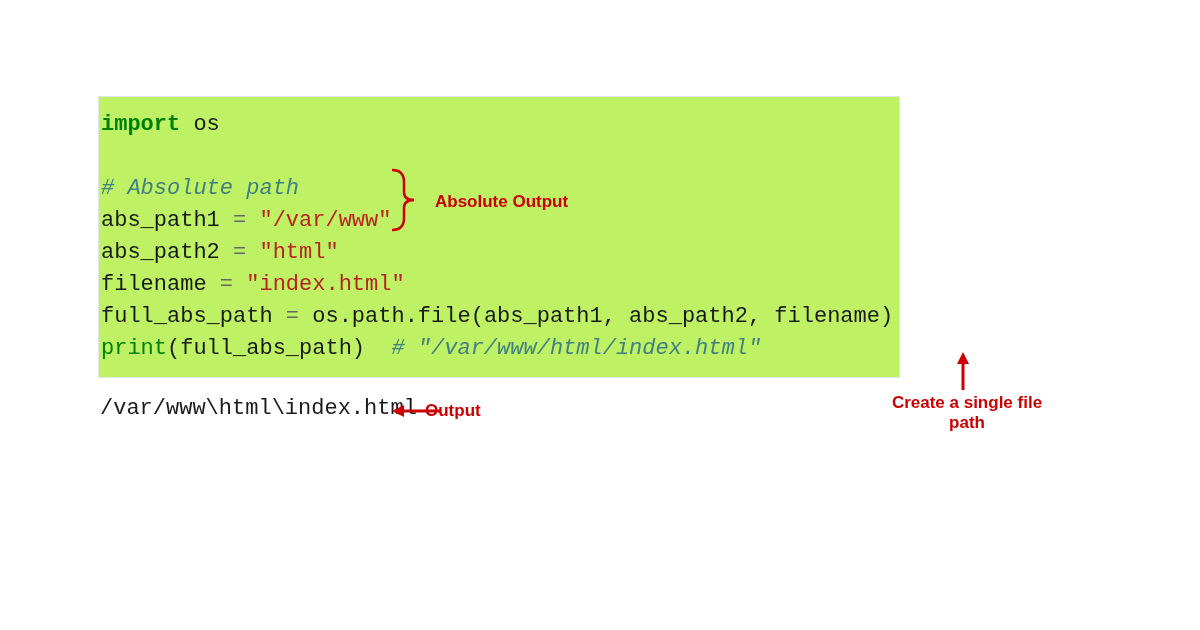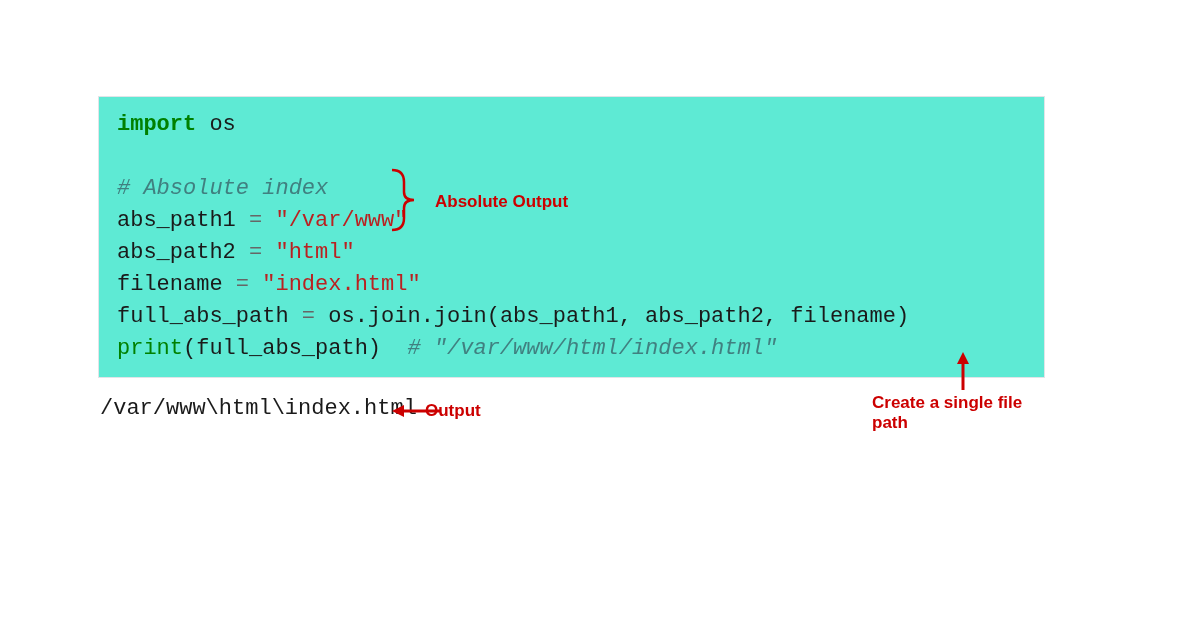--- a/index.html
+++ b/index.html
@@ -11,25 +11,25 @@
       width: 1200px;
       height: 630px;
       background: #ffffff;
       font-family: Consolas, Monaco, 'Courier New', monospace;
       position: relative;
     }
     .code-block {
       position: absolute;
       left: 98px;
       top: 96px;
-      width: 947px;
+      width: 802px;
       height: 282px;
-      background: #5eead4;
+      background: #bef264;
       border: 1px solid #e1e4e8;
-      padding: 12px 18px;
+      padding: 12px 2px;
       font-size: 22px;
       line-height: 32px;
     }
     .code-line {
       white-space: pre;
     }
     .kw { color: #008000; font-weight: bold; }
     .id { color: #1a1a1a; }
     .op { color: #666666; }
     .str { color: #ba2121; }
@@ -57,20 +57,21 @@
       top: 192px;
     }
     .ann-output {
       left: 425px;
       top: 401px;
     }
     .ann-single-path {
       left: 872px;
       top: 393px;
       width: 190px;
+      text-align: center;
       line-height: 20px;
     }
 
     .brace {
       position: absolute;
       left: 388px;
       top: 168px;
       width: 40px;
       height: 64px;
     }
@@ -93,25 +94,25 @@
       height: 38px;
     }
     .arrow-up svg { width: 100%; height: 100%; }
   </style>
 </head>
 <body>
 
 <div class="code-block">
   <div class="code-line"><span class="kw">import</span><span class="id"> os</span></div>
   <div class="code-line">&nbsp;</div>
-  <div class="code-line"><span class="cmt"># Absolute index</span></div>
+  <div class="code-line"><span class="cmt"># Absolute path</span></div>
   <div class="code-line"><span class="id">abs_path1 </span><span class="op">=</span><span class="str"> "/var/www"</span></div>
   <div class="code-line"><span class="id">abs_path2 </span><span class="op">=</span><span class="str"> "html"</span></div>
   <div class="code-line"><span class="id">filename </span><span class="op">=</span><span class="str"> "index.html"</span></div>
-  <div class="code-line"><span class="id">full_abs_path </span><span class="op">=</span><span class="id"> os.join.join(abs_path1, abs_path2, filename)</span></div>
+  <div class="code-line"><span class="id">full_abs_path </span><span class="op">=</span><span class="id"> os.path.file(abs_path1, abs_path2, filename)</span></div>
   <div class="code-line"><span class="fn">print</span><span class="id">(full_abs_path)  </span><span class="cmt"># "/var/www/html/index.html"</span></div>
 </div>
 
 <div class="output-line">/var/www\html\index.html</div>
 
 <div class="brace">
   <svg viewBox="0 0 40 64">
     <path d="M 4 2 Q 16 2 16 14 L 16 24 Q 16 32 26 32 Q 16 32 16 40 L 16 50 Q 16 62 4 62" stroke="#cc0000" stroke-width="2.5" fill="none"></path>
   </svg>
 </div>

